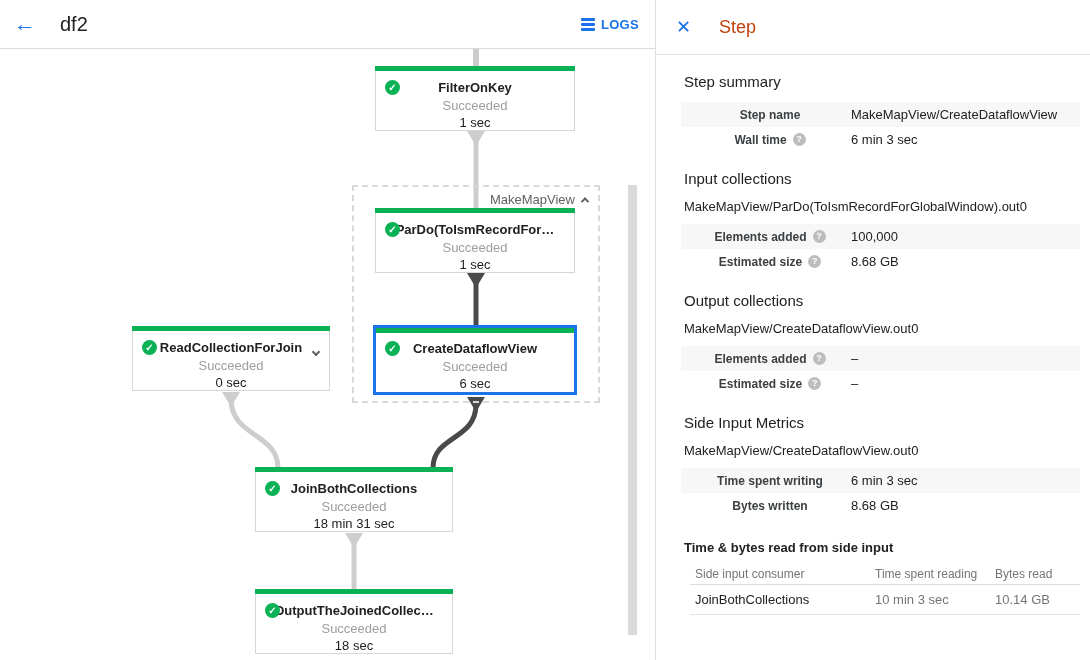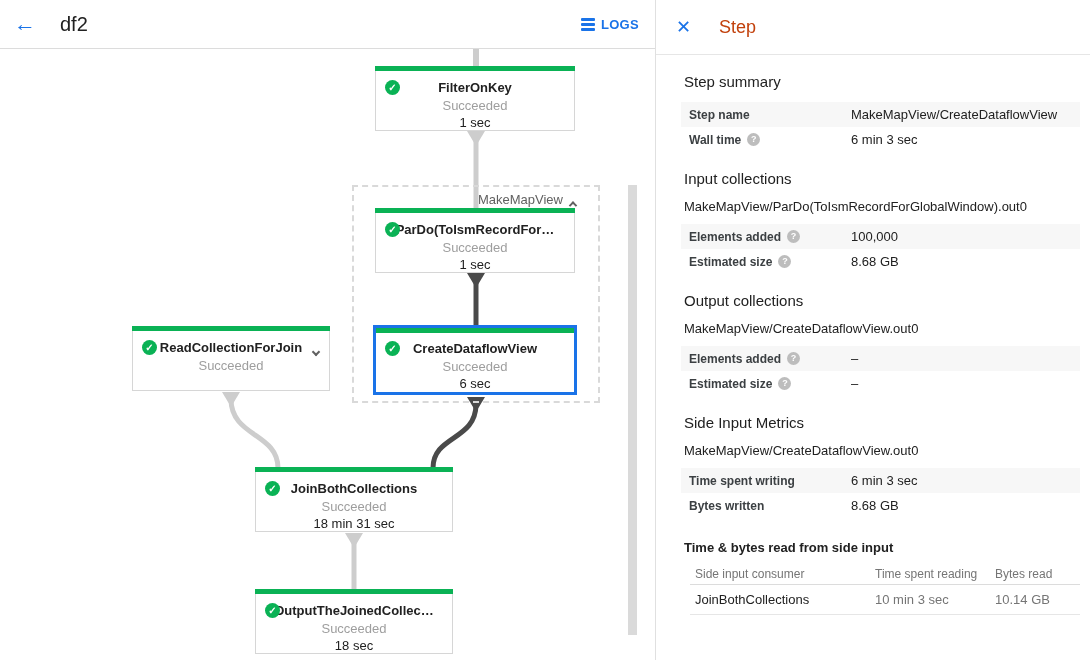--- a/index.html
+++ b/index.html
@@ -45,38 +45,38 @@
   .check{
     position:absolute;left:9px;top:13px;width:15px;height:15px;border-radius:50%;
     background:var(--green);color:#fff;font-size:10px;line-height:15px;text-align:center;font-weight:bold;
   }
   .chev{display:inline-block;width:6px;height:6px;border-right:2px solid #616161;border-bottom:2px solid #616161;}
   .chev.down{transform:rotate(45deg);}
   .chev.up{transform:rotate(-135deg) translate(-1px,-1px);}
   .node-chev{position:absolute;right:10px;top:14px;cursor:pointer;}
   .group{position:absolute;border:2px dashed #d9d9d9;}
   .group-label{
-    position:absolute;top:5px;right:22px;font-size:13px;color:#616161;cursor:pointer;
-    display:flex;align-items:flex-end;gap:7px;
+    position:absolute;top:5px;right:10px;font-size:13px;color:#616161;cursor:pointer;
+    display:flex;align-items:center;gap:7px;
   }
   .vscroll{position:absolute;left:628px;top:136px;width:9px;height:450px;background:#dadada;}
   
   .panel{
     position:absolute;left:655px;top:0;width:435px;height:660px;background:#fff;
     border-left:1px solid var(--border);
   }
   .pheader{height:55px;border-bottom:1px solid #e6e6e6;display:flex;align-items:center;}
   .close{color:var(--blue);font-size:18px;margin-left:20px;cursor:pointer;line-height:1;}
   .ptitle{font-size:18px;color:#c2410c;margin-left:28px;}
   .pcontent{padding:0 10px 0 25px;}
   .sec-h{font-size:15px;color:#212121;margin:18px 0 12px 3px;}
   .sub{font-size:13px;color:#212121;margin:0 0 10px 3px;}
   .kv-row{display:flex;align-items:center;height:25px;padding-left:8px;font-size:13px;}
   .kv-row.alt{background:#f7f7f7;}
-  .kv-label{flex:0 0 162px;font-size:12px;font-weight:bold;color:#3c4043;display:flex;align-items:center;gap:6px;}
+  .kv-label{flex:0 0 162px;font-size:12px;font-weight:bold;color:#3c4043;display:flex;align-items:center;gap:6px;justify-content:center;}
   .kv-value{color:#212121;}
   .help{
     display:inline-block;width:13px;height:13px;border-radius:50%;background:#bdbdbd;color:#fff;
     font-size:9px;font-weight:bold;line-height:13px;text-align:center;cursor:pointer;
   }
   .tbl-h{font-size:13px;font-weight:bold;color:#212121;margin:22px 0 8px 3px;}
   .tbl{margin-left:9px;}
   .tbl-row{display:flex;align-items:center;font-size:13px;}
   .tbl-row.head{color:var(--gray);font-size:12px;height:22px;border-bottom:1px solid #dcdcdc;}
   .tbl-row.data{height:30px;border-bottom:1px solid #e6e6e6;color:#212121;}
@@ -154,20 +154,21 @@
     <div class="status">Succeeded</div>
     <div class="time">6 sec</div>
   </div>
 
   <div class="node" style="left:132px;top:277px;width:198px;height:65px;">
     <span class="bar"></span>
     <span class="check">✓</span>
     <span class="node-chev"><span class="chev down"></span></span>
     <div class="title">ReadCollectionForJoin</div>
     <div class="status">Succeeded</div>
+    <div class="time">0 sec</div>
   </div>
 
   <div class="node" style="left:255px;top:418px;width:198px;height:65px;">
     <span class="bar"></span>
     <span class="check">✓</span>
     <div class="title">JoinBothCollections</div>
     <div class="status">Succeeded</div>
     <div class="time">18 min 31 sec</div>
   </div>
 

